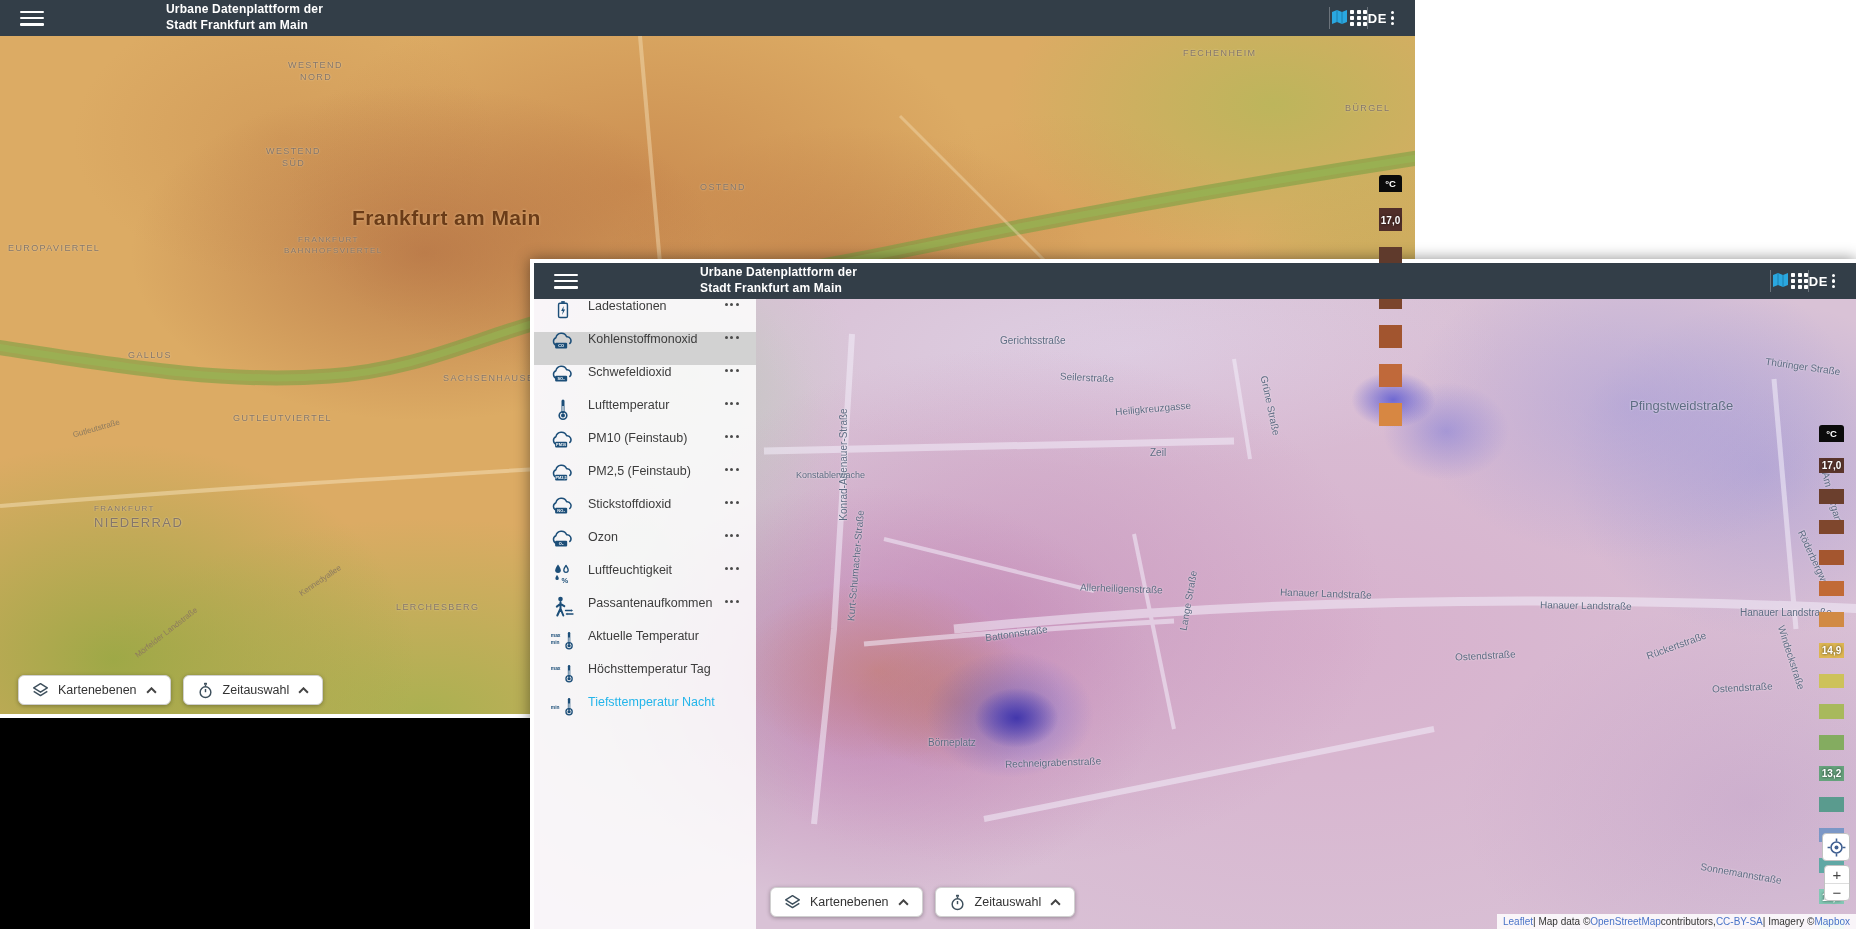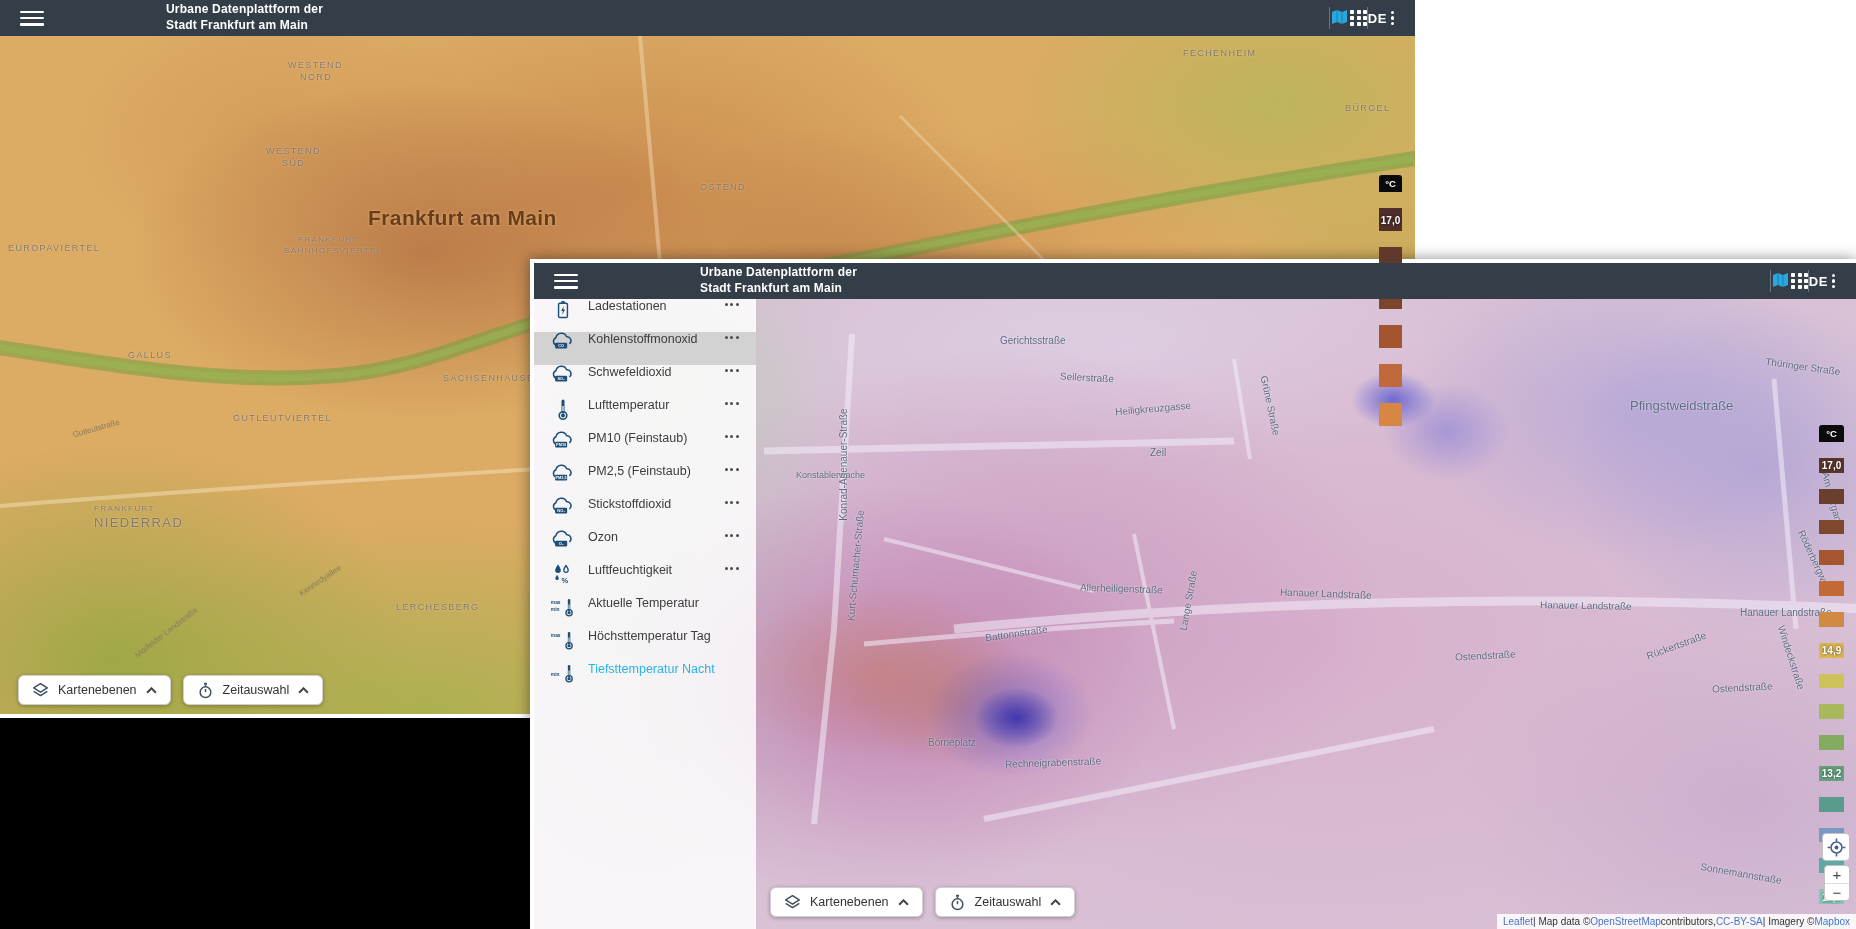--- a/index.html
+++ b/index.html
@@ -163,21 +163,21 @@
   </div>
 
   <div id="back-map" class="map-pane">
     <svg class="map-svg" width="1419" height="682">
       <path d="M-10,310 C120,330 220,348 330,340 C420,334 480,300 560,280 C680,252 780,240 900,215 C1030,188 1200,155 1430,120" fill="none" stroke="#7aa043" stroke-width="15" opacity="0.6"></path>
       <path d="M-10,310 C120,330 220,348 330,340 C420,334 480,300 560,280 C680,252 780,240 900,215 C1030,188 1200,155 1430,120" fill="none" stroke="#97b855" stroke-width="7" opacity="0.55"></path>
       <path d="M0,470 C220,452 420,440 620,428" fill="none" stroke="rgba(245,225,185,.5)" stroke-width="4"></path>
       <path d="M640,0 L662,250" fill="none" stroke="rgba(245,225,185,.45)" stroke-width="4"></path>
       <path d="M900,80 L1120,300" fill="none" stroke="rgba(245,225,185,.4)" stroke-width="3"></path>
     </svg>
-    <div class="city-label" style="left:368px; top:170px;">Frankfurt am Main</div>
+    <div class="city-label" style="left:352px; top:170px;">Frankfurt am Main</div>
     <div id="back-map-labels">
         <div class="district-label" style="left: 288px; top: 24px;">WESTEND</div>
         <div class="district-label" style="left: 300px; top: 36px;">NORD</div>
         <div class="district-label" style="left: 266px; top: 110px;">WESTEND</div>
         <div class="district-label" style="left: 282px; top: 122px;">SÜD</div>
         <div class="district-label" style="left: 700px; top: 146px;">OSTEND</div>
         <div class="district-label" style="left: 1183px; top: 12px;">FECHENHEIM</div>
         <div class="district-label" style="left: 1345px; top: 67px;">BÜRGEL</div>
         <div class="district-label" style="left: 8px; top: 207px;">EUROPAVIERTEL</div>
         <div class="district-label" style="left: 128px; top: 314px;">GALLUS</div>
@@ -450,20 +450,38 @@
         </span>
         <span class="lbl">Luftfeuchtigkeit</span>
         <span class="dots">
           <i></i>
           <i></i>
           <i></i>
         </span>
       </div>
       <div class="side-item">
         <span class="icon">
+          <svg width="22" height="23" viewBox="0 0 22 23">
+            <circle cx="8.5" cy="3" r="2.3" fill="#1c4e78"></circle>
+            <path d="M8.5,6 L8.5,12.5 M8.5,7.8 L4.8,10.6 M8.5,7.8 L12.3,10.2 M8.5,12.5 L5.3,19.5 M8.5,12.5 L11.3,19.5" stroke="#1c4e78" fill="none" stroke-linecap="round" stroke-linejoin="round" stroke-width="2"></path>
+            <path d="M13.5,14.5 H19.2" stroke="#1c4e78" fill="none" stroke-linecap="round" stroke-linejoin="round" stroke-width="1.3"></path>
+            <path d="M19.2,13.2 L21,14.5 L19.2,15.8 Z" fill="#1c4e78"></path>
+            <path d="M21,18 H15.3" stroke="#1c4e78" fill="none" stroke-linecap="round" stroke-linejoin="round" stroke-width="1.3"></path>
+            <path d="M15.3,16.7 L13.5,18 L15.3,19.3 Z" fill="#1c4e78"></path>
+          </svg>
+        </span>
+        <span class="lbl">Passantenaufkommen</span>
+        <span class="dots">
+          <i></i>
+          <i></i>
+          <i></i>
+        </span>
+      </div>
+      <div class="side-item">
+        <span class="icon">
           <svg width="30" height="23" viewBox="0 0 30 23">
             <text x="1" y="8" font-size="5.6" font-weight="bold" fill="#1c4e78" font-family="Liberation Sans, sans-serif">max</text>
             <text x="1" y="15" font-size="5.6" font-weight="bold" fill="#1c4e78" font-family="Liberation Sans, sans-serif">min</text>
             <g transform="translate(17,0)">
               <line x1="5" y1="3" x2="5" y2="14" stroke="#1c4e78" stroke-width="2.8" stroke-linecap="round"></line>
               <line x1="5" y1="8" x2="5" y2="14" stroke="#fff" stroke-width="1.1"></line>
               <circle cx="5" cy="17.5" r="3.6" fill="none" stroke="#1c4e78" stroke-width="1.5"></circle>
               <circle cx="5" cy="17.5" r="1.9" fill="#1c4e78"></circle>
             </g>
           </svg>

